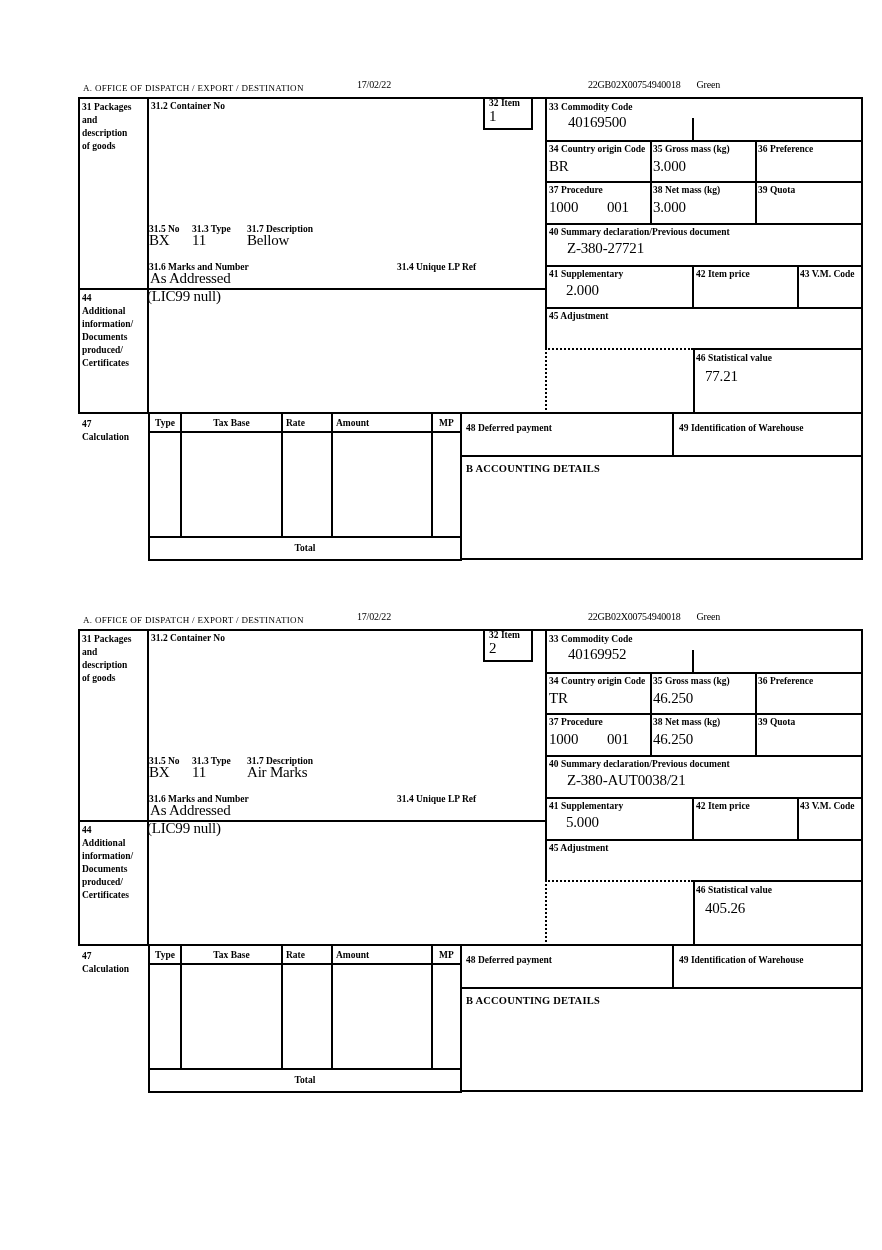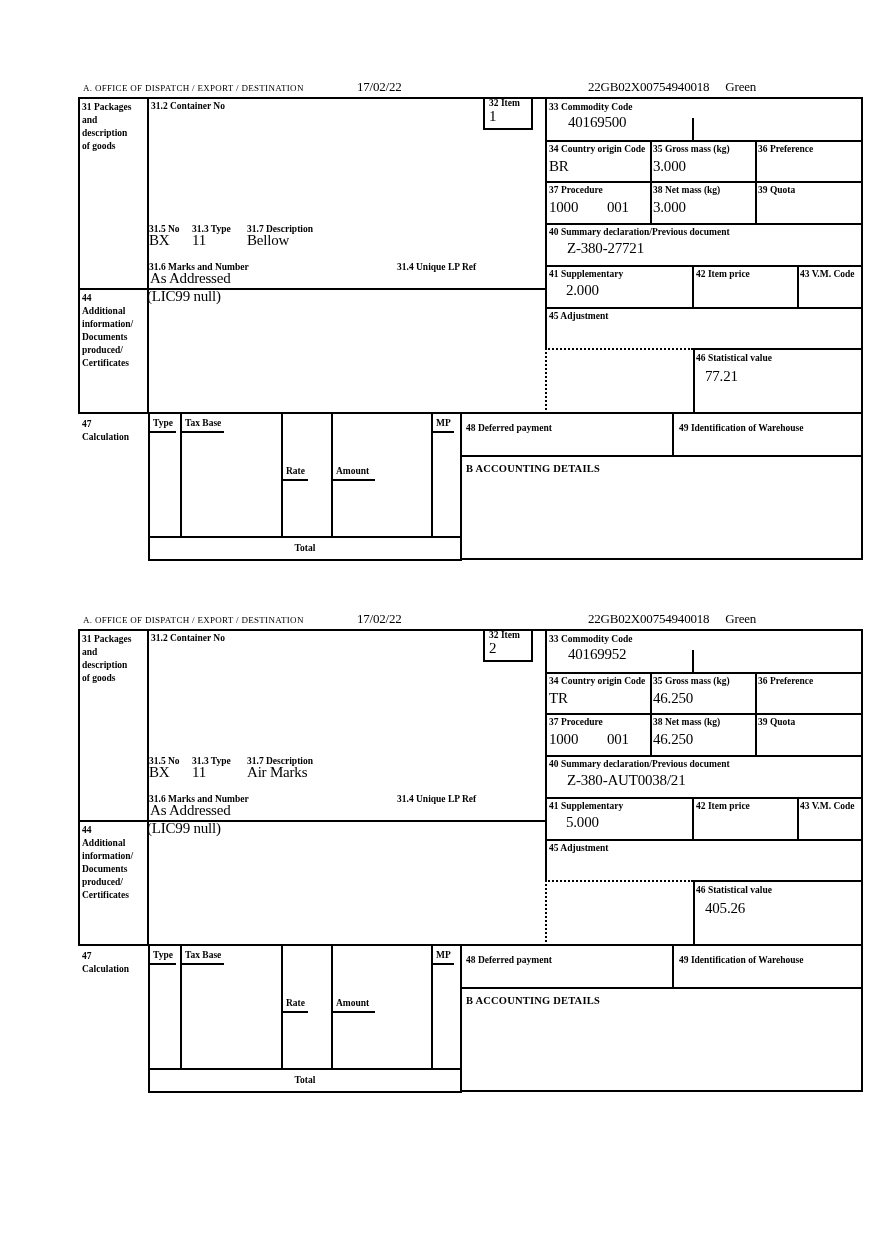--- a/index.html
+++ b/index.html
@@ -3,41 +3,41 @@
 <meta charset="utf-8">
 <style>
   html,body{margin:0;padding:0;background:#fff;}
   .page{position:relative;width:882px;height:1250px;background:#fff;color:#000;
         font-family:"Liberation Serif",serif;overflow:hidden;}
   .sect{position:absolute;left:0;width:882px;height:480px;}
   
   .lbl{position:absolute;font-weight:bold;font-size:9.5px;line-height:13px;white-space:pre-line;}
   .val{position:absolute;font-size:15px;line-height:16px;letter-spacing:-0.2px;white-space:pre;}
   .hdr-office{position:absolute;font-weight:normal;font-size:9px;letter-spacing:.3px;white-space:nowrap;}
-  .hdr-val{position:absolute;font-size:13px;letter-spacing:-0.2px;white-space:nowrap;}
+  .hdr-val{position:absolute;font-size:10px;letter-spacing:-0.2px;white-space:nowrap;}
   .mrnwrap{display:flex;gap:16px;}
   
   .frame{position:absolute;border:2px solid #000;box-sizing:border-box;}
   .ln{position:absolute;box-sizing:border-box;}
   .bt{border-top:2px solid #000;}
   .bl{border-left:2px solid #000;}
   .dotbox{position:absolute;border-top:2px dotted #000;border-left:2px dotted #000;box-sizing:border-box;}
   .solidtl{position:absolute;border-top:2px solid #000;border-left:2px solid #000;box-sizing:border-box;}
   .itembox{position:absolute;left:483px;top:15px;width:50px;height:33px;box-sizing:border-box;
            border:2px solid #000;border-top:none;padding:1px 0 0 4px;}
   .itembox .ib-l{font-weight:bold;font-size:9.5px;line-height:11px;}
   .itembox .ib-v{font-size:15px;line-height:15px;}
   
   .calc{position:absolute;left:148px;top:330px;width:314px;height:126px;border:2px solid #000;
         box-sizing:border-box;display:flex;}
-  .calc-col{height:100%;box-sizing:border-box;border-right:2px solid #000;display:flex;}
+  .calc-col{height:100%;box-sizing:border-box;border-right:2px solid #000;display:flex;flex-direction:column;}
   .calc-col.last{border-right:none;}
   .calc-head{height:19px;box-sizing:border-box;border-bottom:2px solid #000;font-weight:bold;
              font-size:9.5px;padding:4px 3px 0 3px;white-space:nowrap;}
-  .ta-c{text-align:center;} .ta-r{text-align:right;margin-top:48px;} .pr14{padding-right:6px;}
+  .ta-c{text-align:center;} .ta-r{} .pr14{padding-right:6px;}
   .calc-body{flex:1;}
   .total-row{position:absolute;left:148px;top:454px;width:314px;height:25px;border:2px solid #000;
              box-sizing:border-box;text-align:center;font-weight:bold;font-size:9.5px;line-height:21px;}
   
   .acct{position:absolute;left:460px;top:330px;width:403px;height:148px;border:2px solid #000;
         box-sizing:border-box;display:flex;flex-direction:column;}
   .acct-row1{display:flex;height:43px;box-sizing:border-box;border-bottom:2px solid #000;}
   .acct-48{width:212px;box-sizing:border-box;border-right:2px solid #000;padding:3px 0 0 4px;}
   .acct-49{flex:1;padding:3px 0 0 5px;}
   .acct-cell-lbl{font-weight:bold;font-size:9.5px;}

